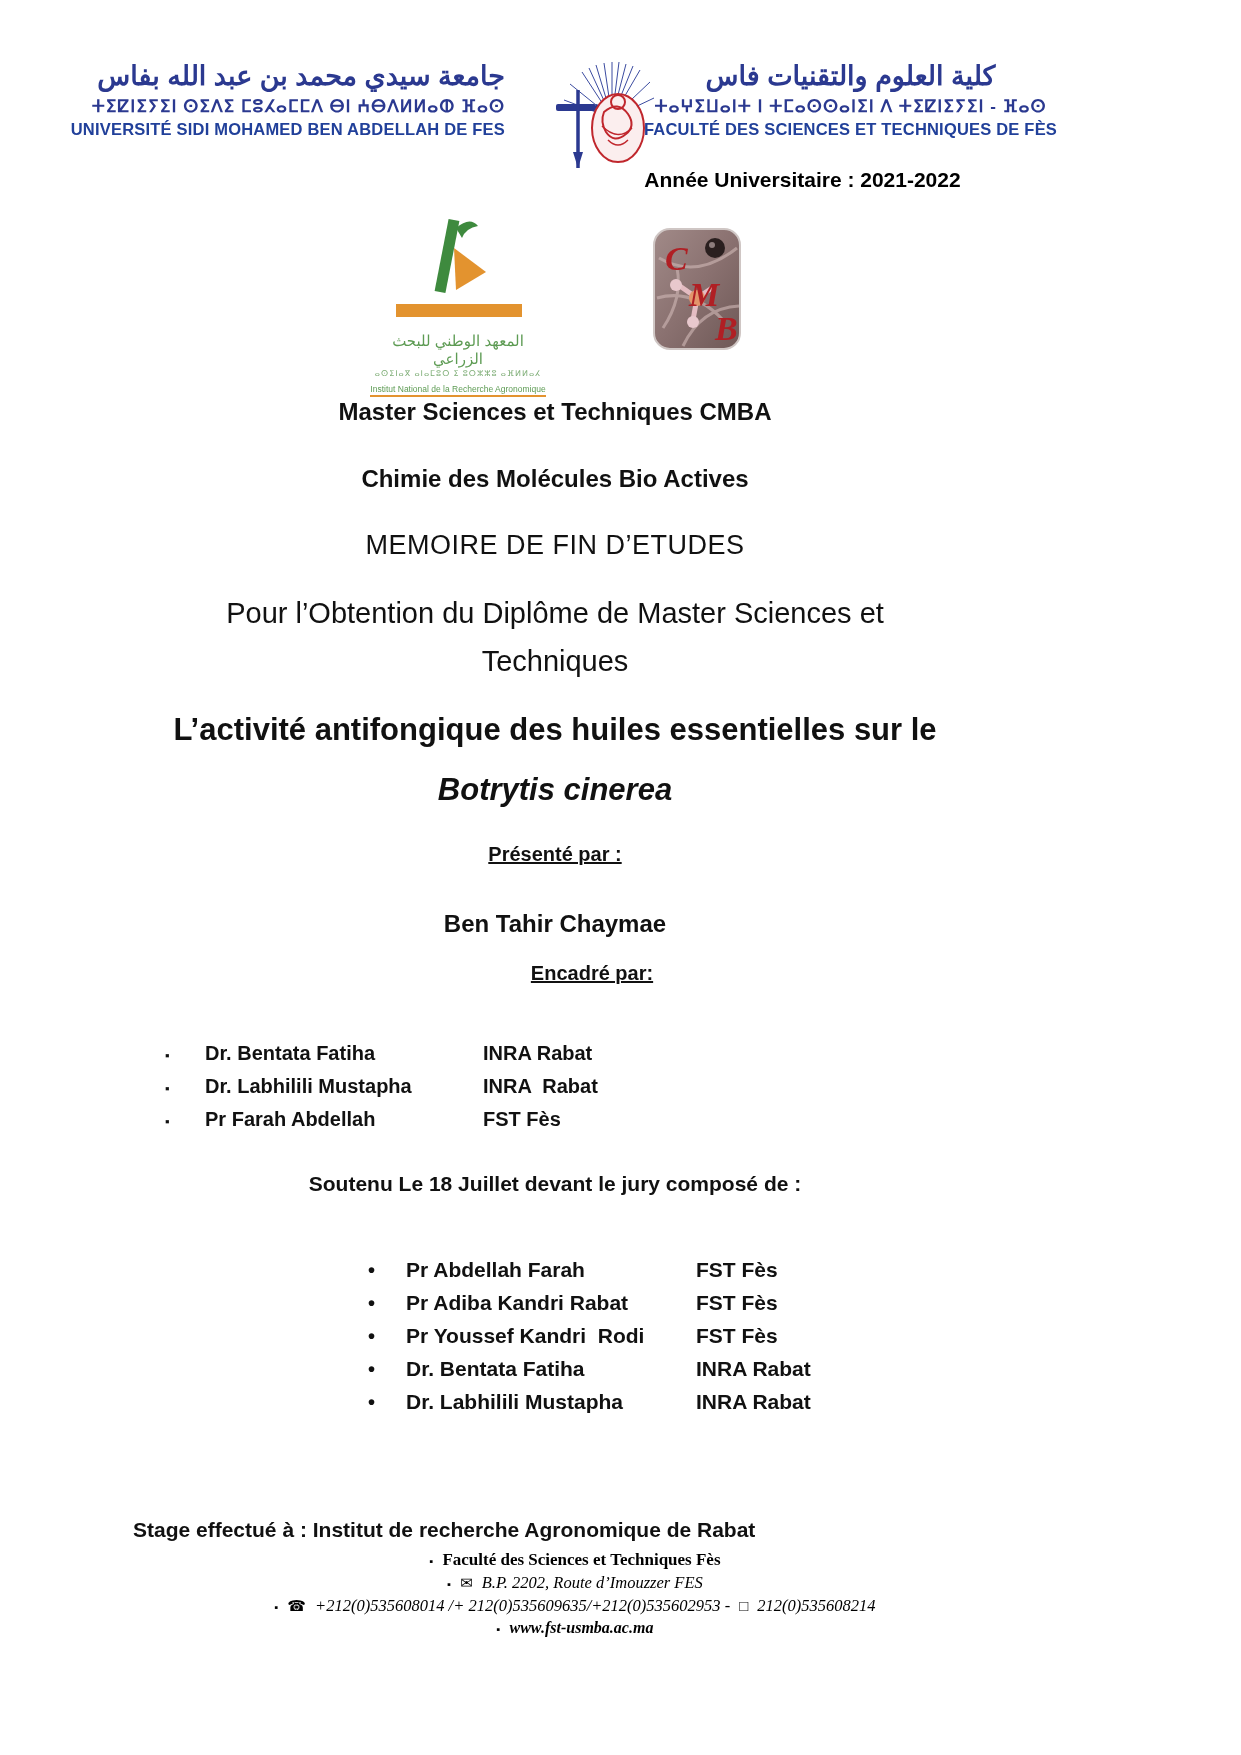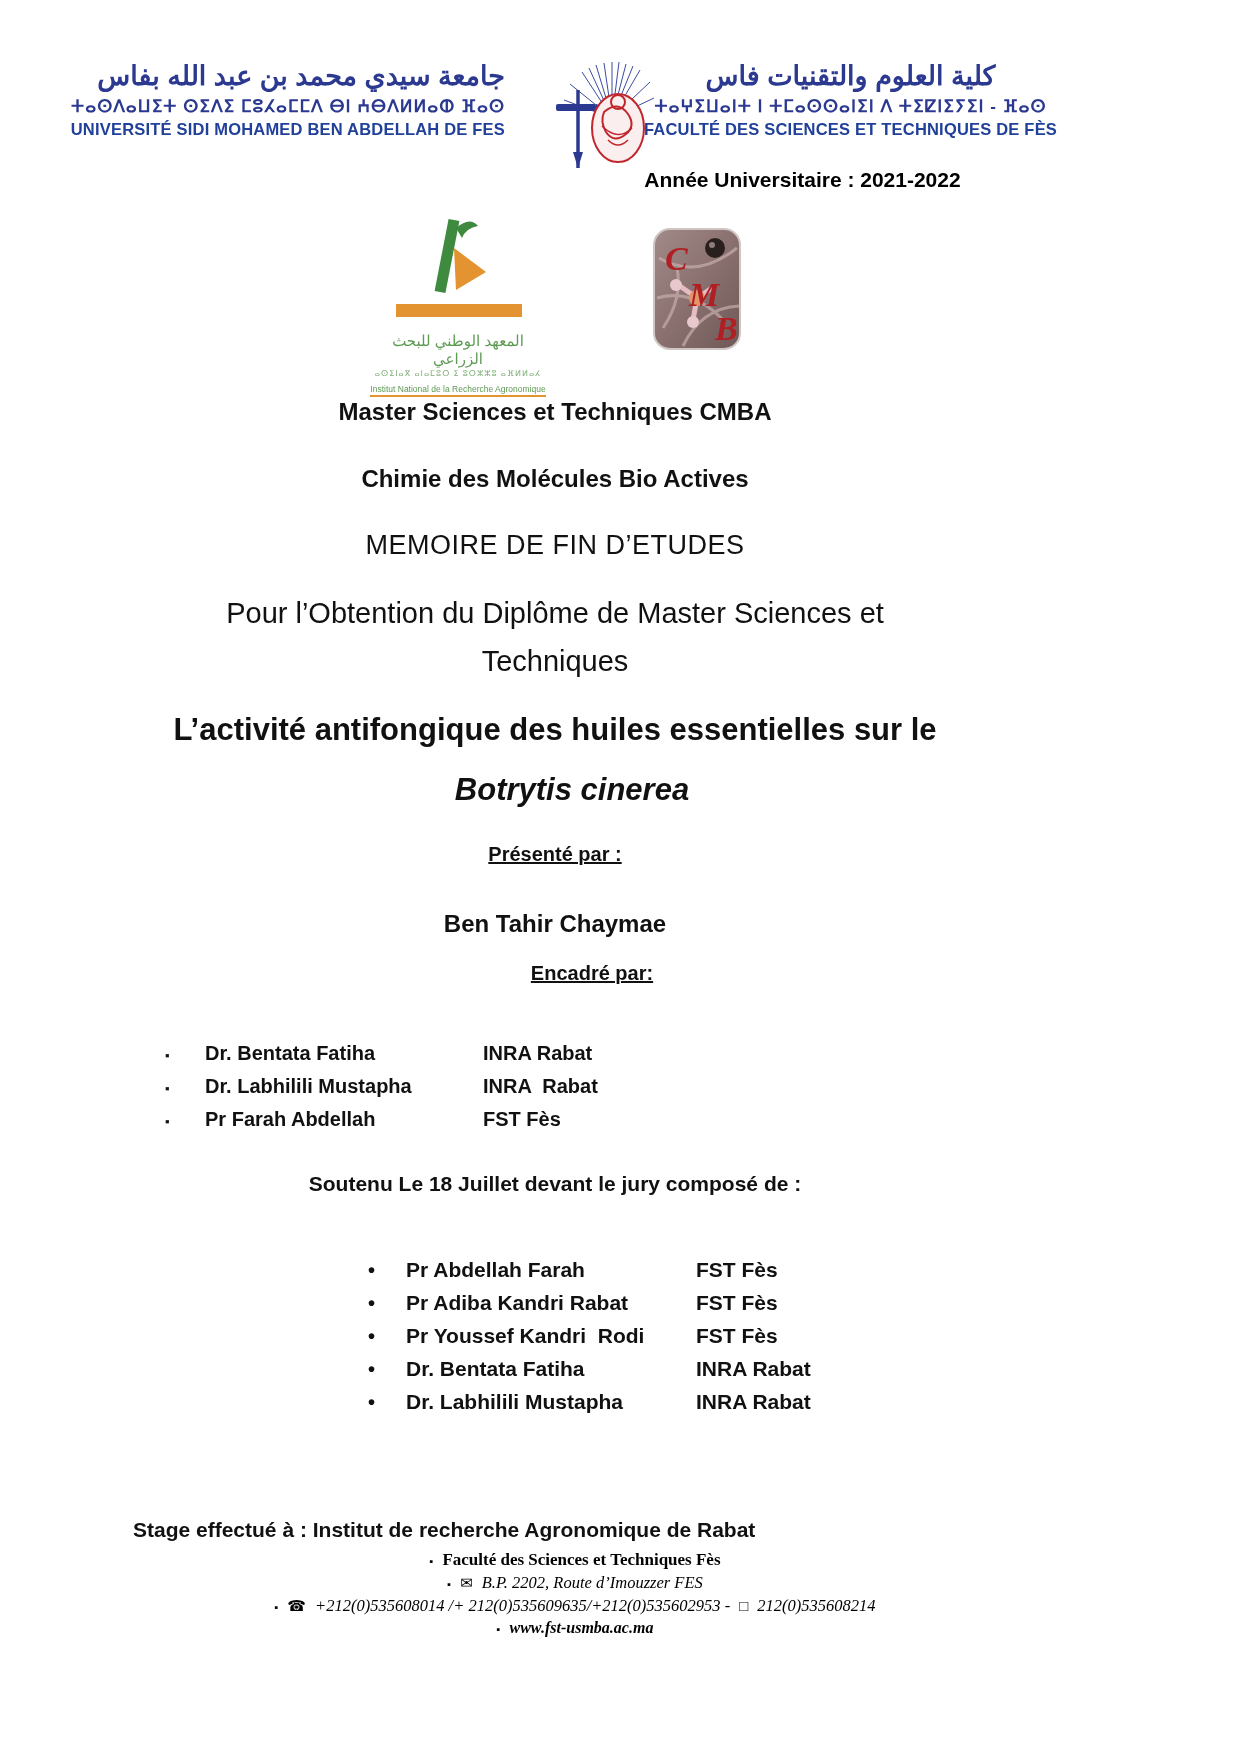--- a/index.html
+++ b/index.html
@@ -27,21 +27,21 @@
   .inra-lat{font-size:8.5px;color:#5d9b53;border-bottom:2px solid #e3932f;display:inline-block;padding-bottom:1px;margin-top:1px;}
   .cmba{position:absolute;left:653px;top:228px;width:88px;height:122px;}
   
   .cblock{position:absolute;left:0;width:1110px;text-align:center;}
   .t-master{top:398px;font-size:24px;font-weight:700;}
   .t-chimie{top:465px;font-size:24px;font-weight:700;}
   .t-memoire{top:530px;font-size:27px;font-weight:400;letter-spacing:.5px;}
   .t-pour1{top:597px;font-size:29px;font-weight:400;}
   .t-pour2{top:645px;font-size:29px;font-weight:400;}
   .t-thesis1{top:712px;font-size:31px;font-weight:700;}
-  .t-thesis2{top:772px;font-size:31px;font-weight:700;font-style:italic;margin-left:17px;}
+  .t-thesis2{top:772px;font-size:31px;font-weight:700;font-style:italic;}
   .t-presente{top:843px;font-size:20px;font-weight:700;text-decoration:underline;}
   .t-author{top:910px;font-size:24px;font-weight:700;}
   .t-encadre{top:962px;font-size:20px;font-weight:700;text-decoration:underline;padding-left:37px;}
   .t-soutenu{top:1172px;font-size:21px;font-weight:700;}
   
   .sup-list{position:absolute;left:165px;top:1042px;}
   .jury-list{position:absolute;left:368px;top:1258px;}
   .prow{display:flex;align-items:baseline;height:33px;font-weight:700;}
   .blt{width:40px;font-size:13px;}
   .blt-round{width:38px;font-size:20px;}
@@ -60,21 +60,21 @@
   .fsq{font-size:11px;font-style:normal;}
   .fico{font-size:15px;font-style:normal;}
 </style>
 </head>
 <body>
 
 <div class="page">
 
   <div class="hdr-left">
     <div class="ar-line">جامعة سيدي محمد بن عبد الله بفاس</div>
-    <div class="tif-line">ⵜⴰⵙⴷⴰⵡⵉⵜ ⵙⵉⴷⵉ ⵎⵓⵃⴰⵎⵎⴷ ⴱⵏ ⵄⴱⴷⵍⵍⴰⵀ ⴼⴰⵙ</div>
+    <div class="tif-line">ⵜⵉⵇⵏⵉⵢⵉⵏ ⵙⵉⴷⵉ ⵎⵓⵃⴰⵎⵎⴷ ⴱⵏ ⵄⴱⴷⵍⵍⴰⵀ ⴼⴰⵙ</div>
     <div class="lat-line">UNIVERSITÉ SIDI MOHAMED BEN ABDELLAH DE FES</div>
   </div>
 
   <svg class="seal" viewBox="0 0 104 120">
     <g stroke="#3b4ba0" stroke-width="1" fill="none">
       <line x1="60" y1="62" x2="60" y2="6"></line>
       <line x1="60" y1="62" x2="44" y2="9"></line>
       <line x1="60" y1="62" x2="30" y2="16"></line>
       <line x1="60" y1="62" x2="18" y2="28"></line>
       <line x1="60" y1="62" x2="12" y2="44"></line>

